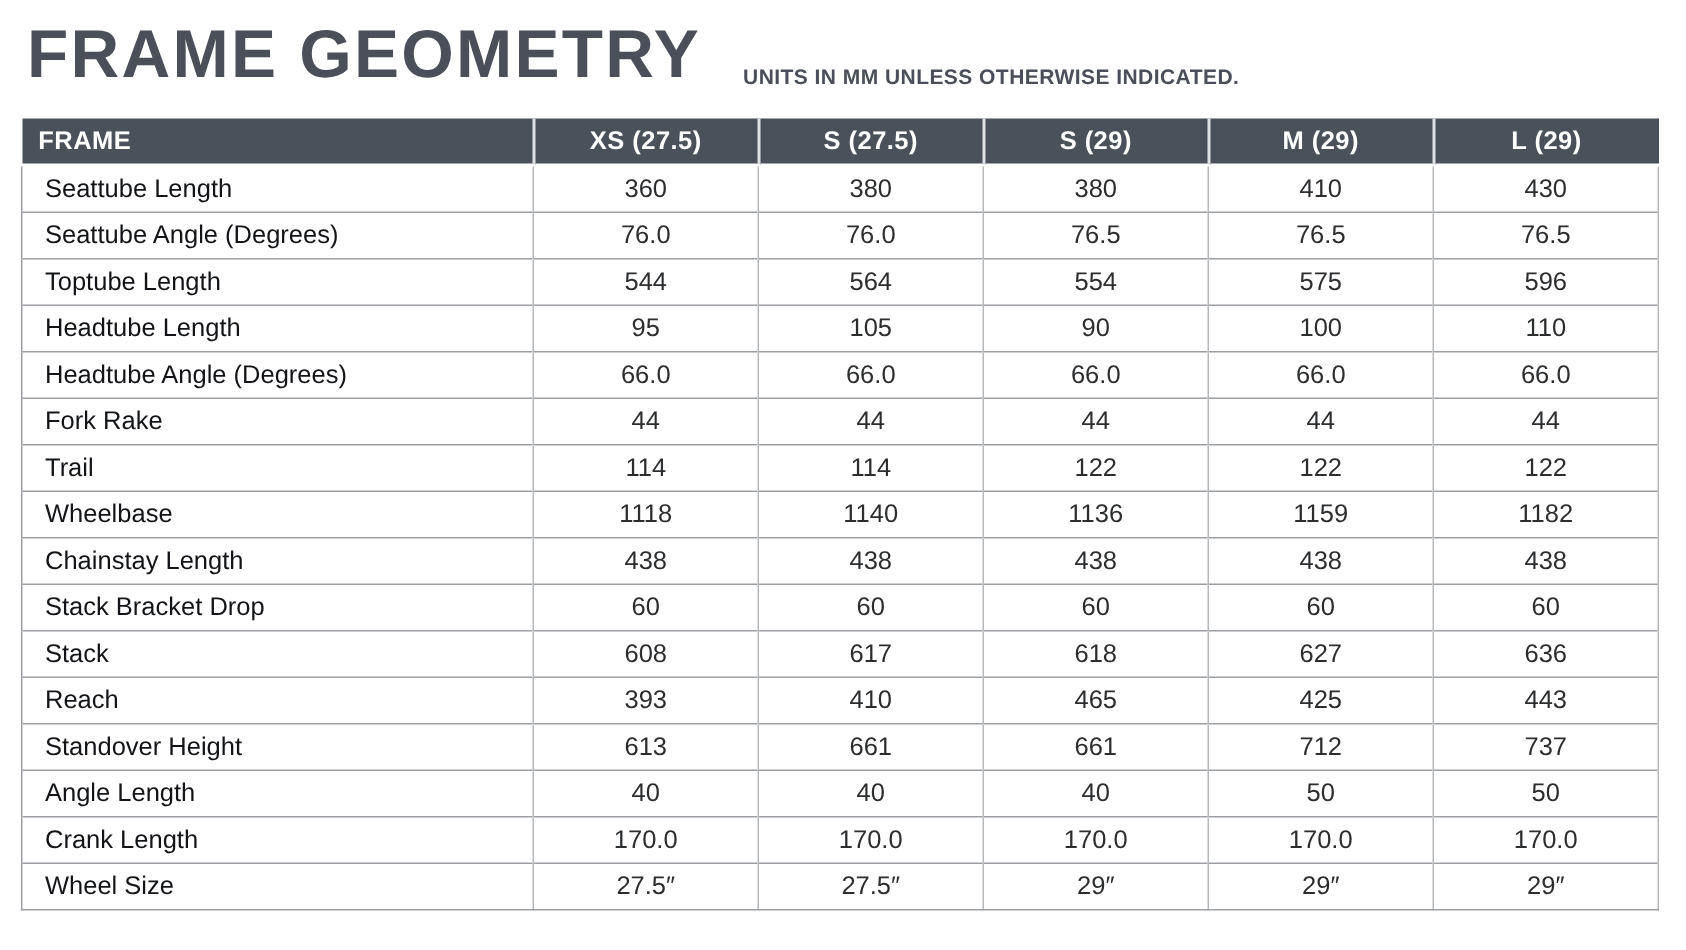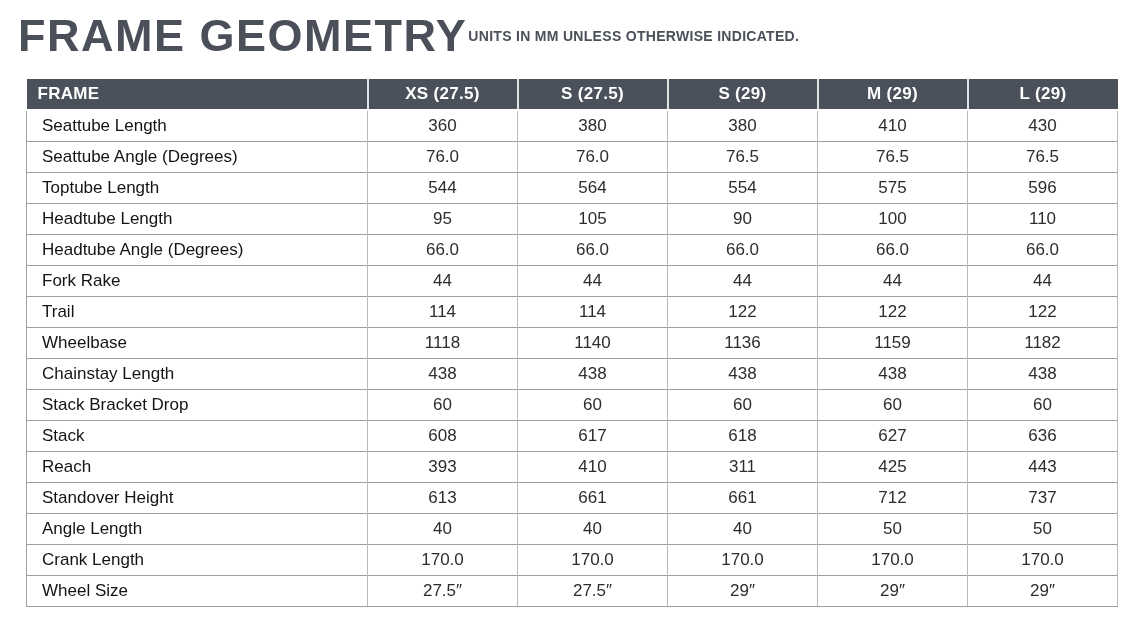--- a/index.html
+++ b/index.html
@@ -24,22 +24,22 @@
     width: 1124px;
     height: 633px;
     background: #ffffff;
     overflow: hidden;
   }
   .heading {
     position: absolute;
     left: 18px;
     top: 13px;
     display: flex;
-    align-items: center;
-    gap: 1px;
+    align-items: flex-end;
+    gap: 28px;
     white-space: nowrap;
   }
   .title {
     font-size: 45px;
     line-height: 1;
     font-weight: 600;
     letter-spacing: 1.5px;
     color: var(--title-text);
   }
   .subtitle {
@@ -49,21 +49,20 @@
     letter-spacing: 0.3px;
     color: var(--title-text);
   }
   table.geo {
     position: absolute;
     left: 14px;
     top: 79px;
     width: 1091px;
     border-collapse: collapse;
     table-layout: fixed;
-    margin-left: 12px;
   }
   table.geo th {
     background: var(--header-bg);
     color: var(--header-text);
     font-size: 17px;
     font-weight: bold;
     height: 31px;
     text-align: center;
     letter-spacing: 0.3px;
     border-bottom: 2px solid #ffffff;
@@ -218,21 +217,21 @@
       <td>608</td>
       <td>617</td>
       <td>618</td>
       <td>627</td>
       <td>636</td>
     </tr>
         <tr>
       <td class="label">Reach</td>
       <td>393</td>
       <td>410</td>
-      <td>311</td>
+      <td>465</td>
       <td>425</td>
       <td>443</td>
     </tr>
         <tr>
       <td class="label">Standover Height</td>
       <td>613</td>
       <td>661</td>
       <td>661</td>
       <td>712</td>
       <td>737</td>

